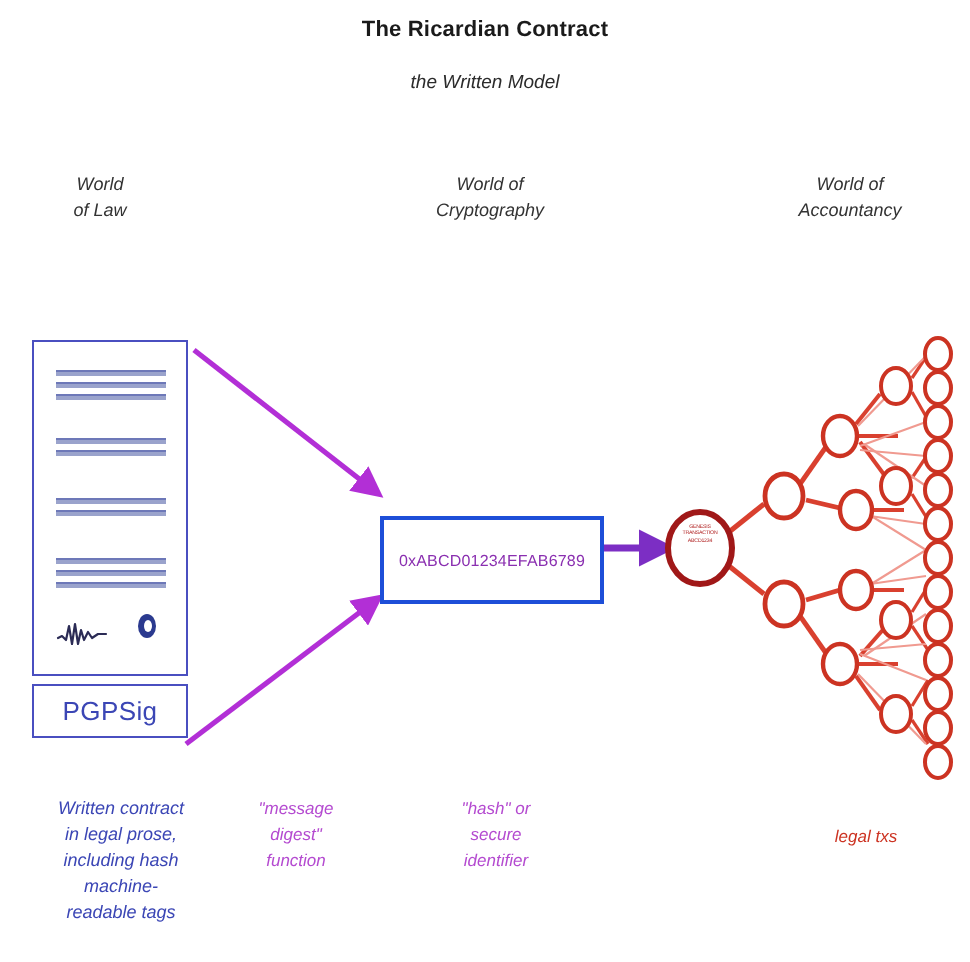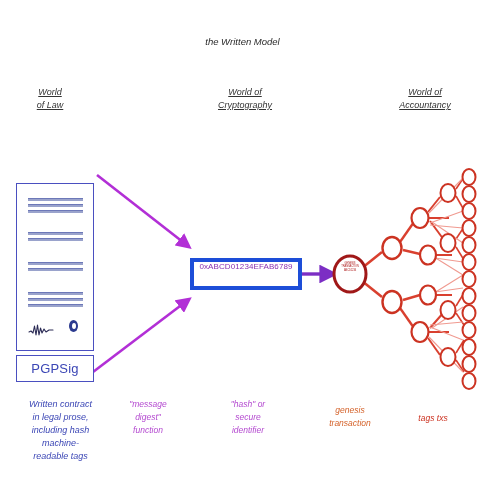--- a/index.html
+++ b/index.html
@@ -25,28 +25,27 @@
     font-size:9.5px;font-style:italic;color:#2b2b2b;
   }
 
   
   .colhead{
     position:absolute;
     text-align:center;
     font-size:9px;font-style:italic;color:#333333;
     line-height:13px;
     white-space:pre-line;
-    text-decoration:underline;
   }
   #colhead-law{left:0px;top:86px;width:100px;}
   #colhead-crypto{left:190px;top:86px;width:110px;}
   #colhead-acct{left:370px;top:86px;width:110px;}
 
   
-  #doc-group{position:absolute;left:16px;top:170px;width:84px;height:205px;margin-top:13px;}
+  #doc-group{position:absolute;left:16px;top:170px;width:84px;height:205px;}
   #doc-body{
     position:absolute;left:0;top:0;width:78px;height:168px;
     border:1.6px solid #4a4fc0;
     background:#ffffff;
     box-sizing:border-box;
   }
   .para{position:absolute;left:11px;width:55px;}
   .tline{
     height:2px;background:#9aa3cc;margin-bottom:3px;
     border-top:1px solid #6d78b8;
@@ -71,23 +70,23 @@
     border:1.6px solid #4a4fc0;background:#ffffff;box-sizing:border-box;
     display:flex;align-items:center;justify-content:center;
   }
   #pgp-label{
     font-size:13px;color:#3b46b5;font-family:"Liberation Sans", sans-serif;
     letter-spacing:.2px;
   }
 
   
   #hash-box{
-    position:absolute;left:190px;top:258px;width:112px;height:32px;
-    border:4px solid #1d4ed8;background:#ffffff;box-sizing:border-box;
-    display:flex;align-items:flex-start;justify-content:center;
+    position:absolute;left:190px;top:258px;width:112px;height:44px;
+    border:2px solid #1d4ed8;background:#ffffff;box-sizing:border-box;
+    display:flex;align-items:center;justify-content:center;
   }
   #hash-text{
     font-size:8px;color:#8a2fb0;letter-spacing:.1px;white-space:nowrap;
   }
 
   
   svg.layer{position:absolute;left:0;top:0;width:485px;height:481px;overflow:visible;}
   svg.layer *{vector-effect:non-scaling-stroke;}
 
   
@@ -107,20 +106,21 @@
   #cap-digest{left:112px;top:398px;width:72px;font-size:8.5px;color:#b44ad0;}
   #cap-hash{left:208px;top:398px;width:80px;font-size:8.5px;color:#b44ad0;}
   #cap-genesis{left:310px;top:404px;width:80px;font-size:8.5px;color:#d4622a;}
   #cap-usertxs{left:398px;top:412px;width:70px;font-size:8.5px;color:#cc3322;}
 </style>
 </head>
 <body>
 
 <div id="stage">
 
+  <div class="title">The Ricardian Contract</div>
   <div class="subtitle">the Written Model</div>
 
   <div class="colhead" id="colhead-law">World
 of Law</div>
   <div class="colhead" id="colhead-crypto">World of
 Cryptography</div>
   <div class="colhead" id="colhead-acct">World of
 Accountancy</div>
 
   <svg class="layer" id="arrow-layer" viewBox="0 0 485 481">
@@ -271,17 +271,15 @@
 in legal prose,
 including hash
 machine-
 readable tags</div>
   <div class="caption" id="cap-digest">"message
 digest"
 function</div>
   <div class="caption" id="cap-hash">"hash" or
 secure
 identifier</div>
-  <div class="caption" id="cap-genesis">genesis
-transaction</div>
-  <div class="caption" id="cap-usertxs">tags txs</div>
+  <div class="caption" id="cap-usertxs">legal txs</div>
 
 </div>
 
 </body></html>

